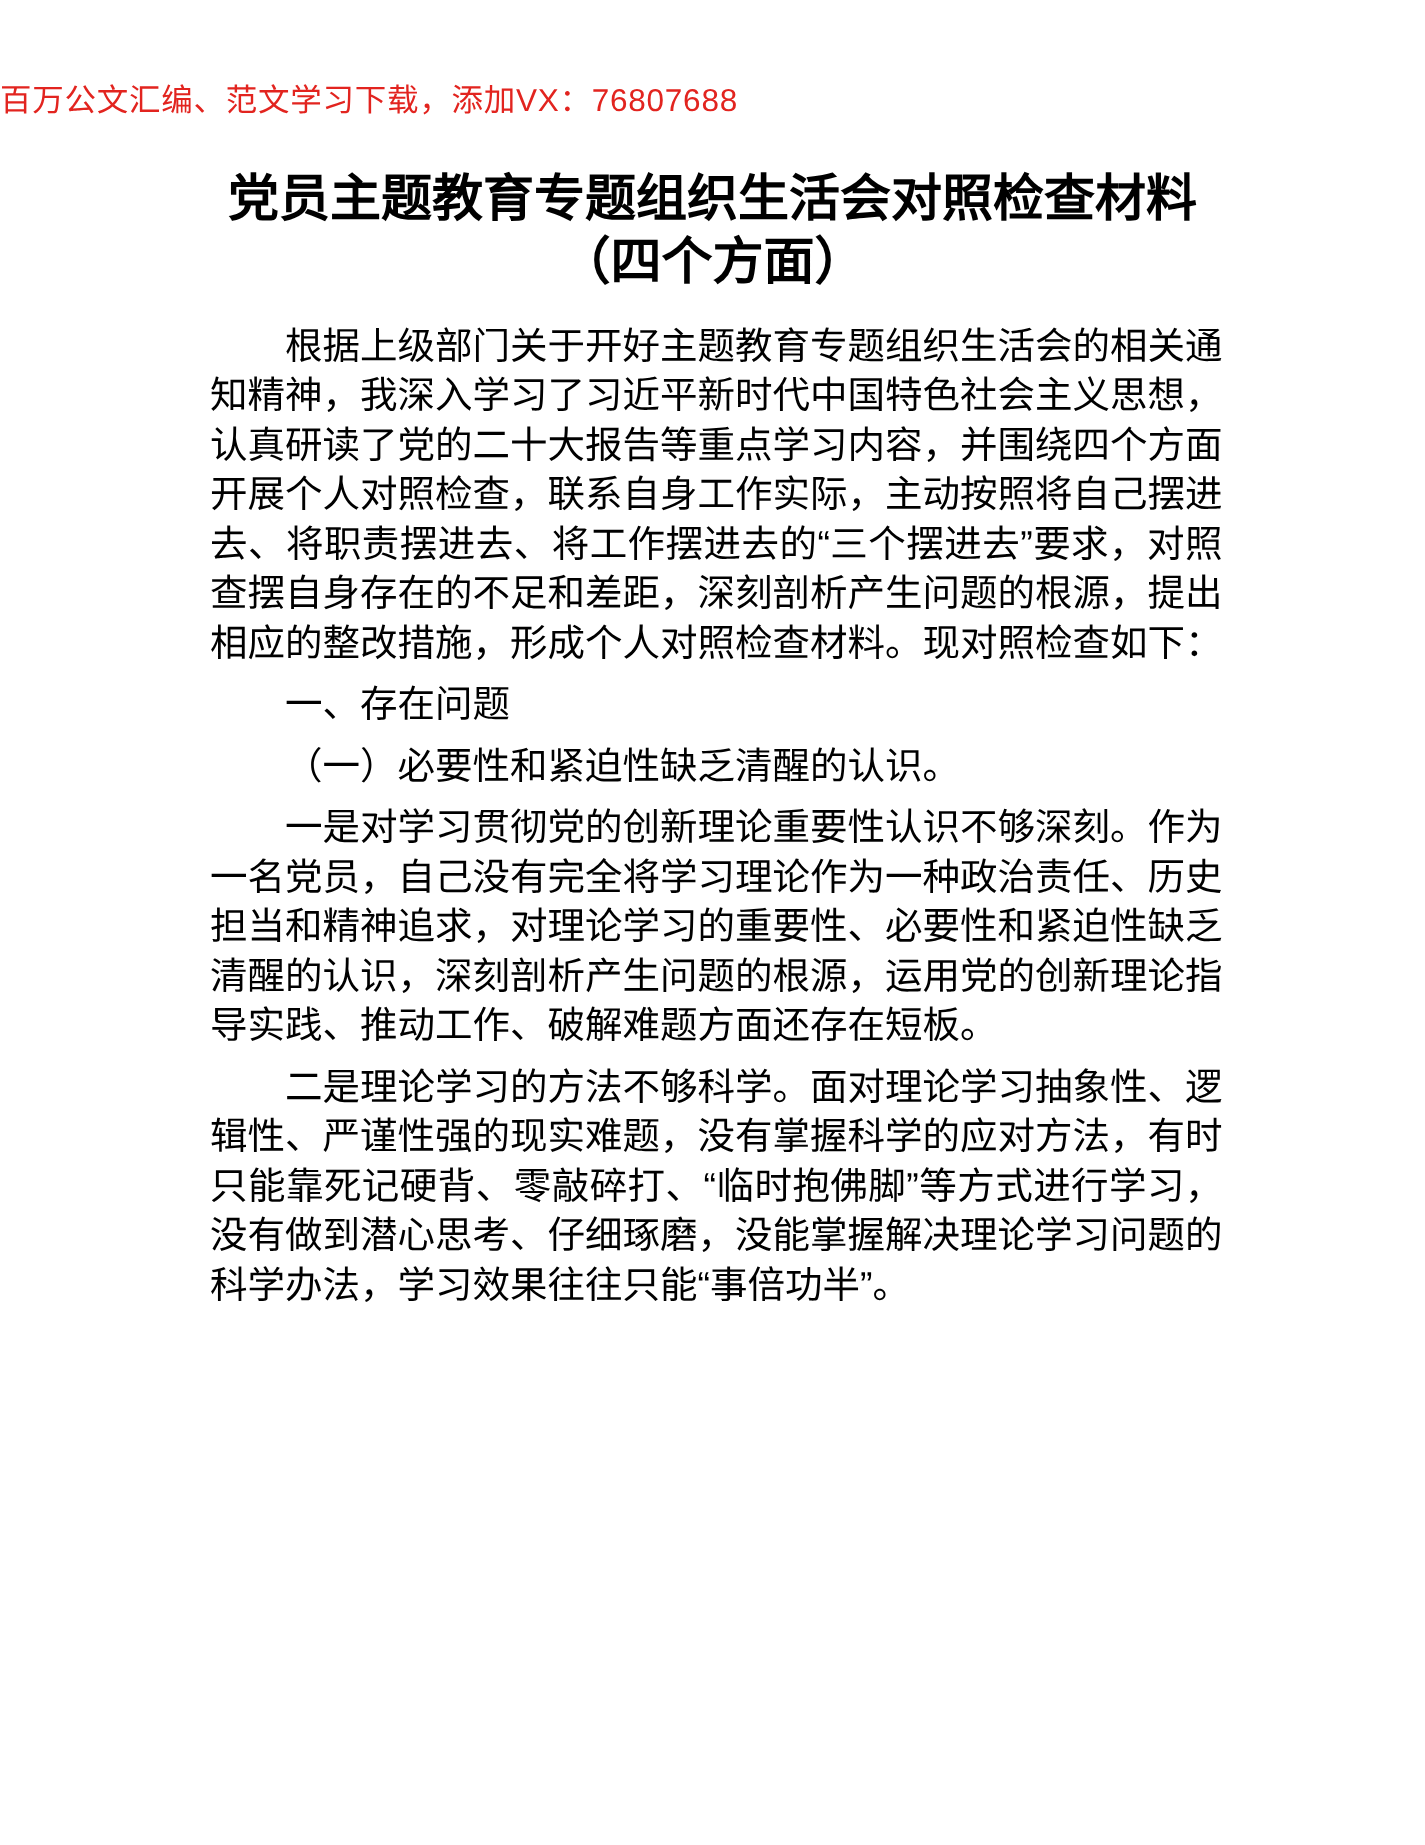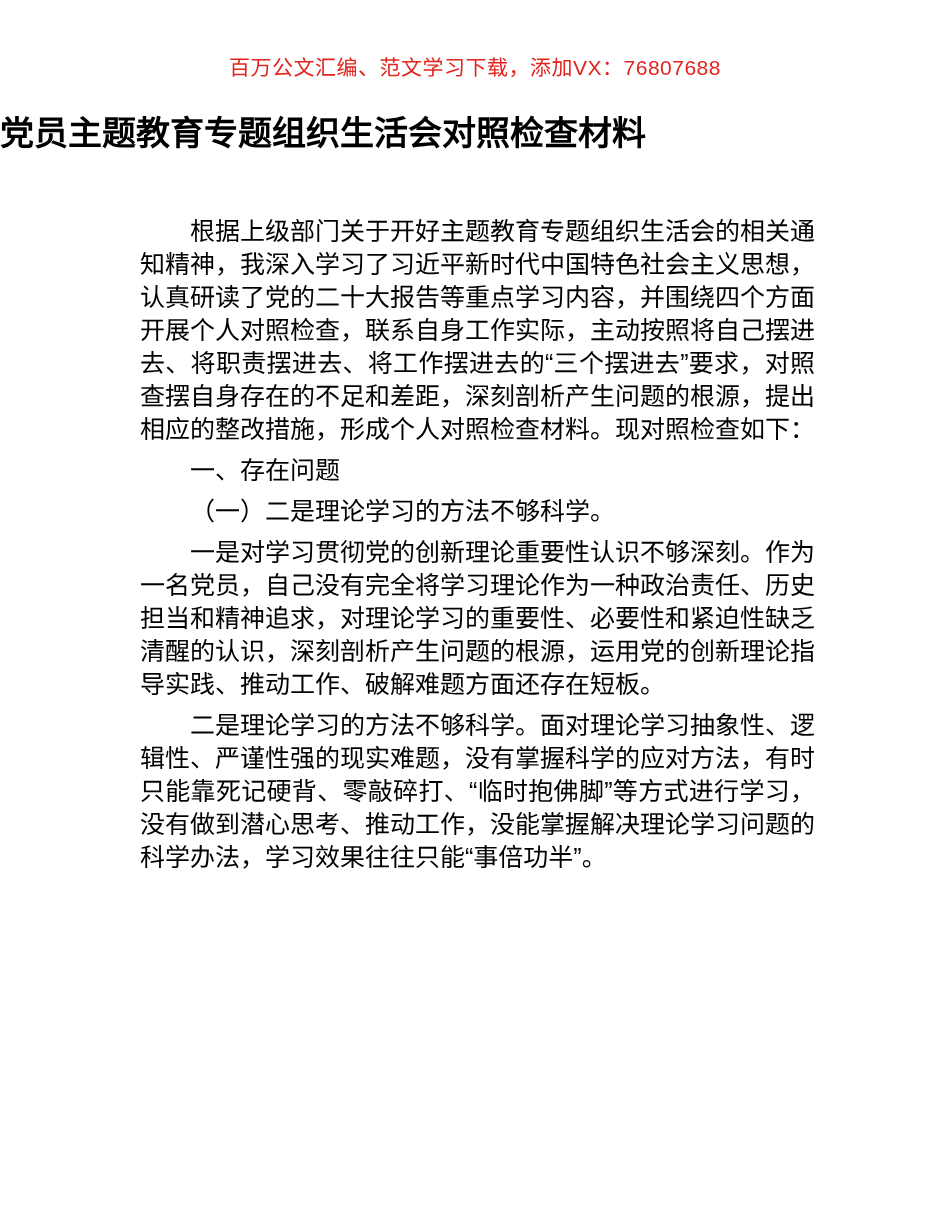--- a/index.html
+++ b/index.html
@@ -14,32 +14,32 @@
     background: #ffffff;
     overflow: hidden;
     font-family: "Liberation Sans", "DejaVu Sans", sans-serif;
     color: #000000;
   }
   .notice {
     position: absolute;
     top: 55px;
     left: 0;
     right: 0;
-    text-align: center;
     font-size: 21px;
     line-height: 26px;
     color: #e2241f;
     letter-spacing: 0.5px;
   }
   .doc-title {
     position: absolute;
     top: 112px;
     left: 0;
     right: 0;
     margin: 0;
+    text-align: center;
     font-size: 34px;
     line-height: 42px;
     font-weight: 700;
     color: #000000;
   }
   .content {
     position: absolute;
     top: 215px;
     left: 140px;
     width: 675px;
@@ -57,23 +57,24 @@
 </style>
 </head>
 <body>
 
 <div class="page">
 
   <div class="notice" style="color: rgb(226, 36, 31);">百万公文汇编、范文学习下载，添加VX：76807688</div>
 
   <h1 class="doc-title">
     <div>党员主题教育专题组织生活会对照检查材料</div>
+    <div>（四个方面）</div>
   </h1>
 
   <div class="content">
     <p>根据上级部门关于开好主题教育专题组织生活会的相关通知精神，我深入学习了习近平新时代中国特色社会主义思想，认真研读了党的二十大报告等重点学习内容，并围绕四个方面开展个人对照检查，联系自身工作实际，主动按照将自己摆进去、将职责摆进去、将工作摆进去的“三个摆进去”要求，对照查摆自身存在的不足和差距，深刻剖析产生问题的根源，提出相应的整改措施，形成个人对照检查材料。现对照检查如下：</p>
     <p>一、存在问题</p>
-    <p>（一）二是理论学习的方法不够科学。</p>
+    <p>（一）必要性和紧迫性缺乏清醒的认识。</p>
     <p>一是对学习贯彻党的创新理论重要性认识不够深刻。作为一名党员，自己没有完全将学习理论作为一种政治责任、历史担当和精神追求，对理论学习的重要性、必要性和紧迫性缺乏清醒的认识，深刻剖析产生问题的根源，运用党的创新理论指导实践、推动工作、破解难题方面还存在短板。</p>
-    <p>二是理论学习的方法不够科学。面对理论学习抽象性、逻辑性、严谨性强的现实难题，没有掌握科学的应对方法，有时只能靠死记硬背、零敲碎打、“临时抱佛脚”等方式进行学习，没有做到潜心思考、推动工作，没能掌握解决理论学习问题的科学办法，学习效果往往只能“事倍功半”。</p>
+    <p>二是理论学习的方法不够科学。面对理论学习抽象性、逻辑性、严谨性强的现实难题，没有掌握科学的应对方法，有时只能靠死记硬背、零敲碎打、“临时抱佛脚”等方式进行学习，没有做到潜心思考、仔细琢磨，没能掌握解决理论学习问题的科学办法，学习效果往往只能“事倍功半”。</p>
   </div>
 
 </div>
 
 </body></html>

